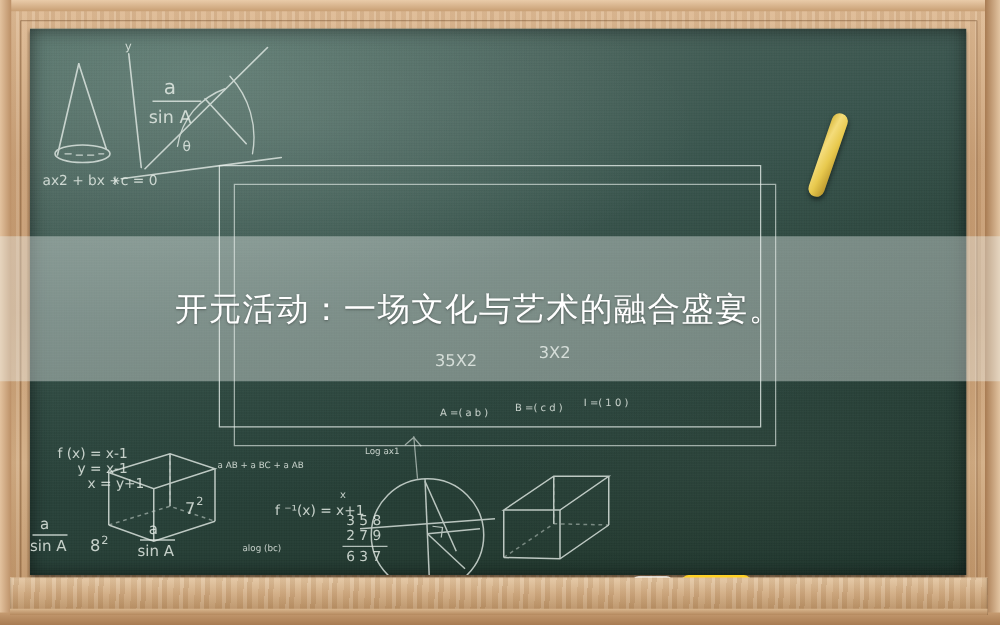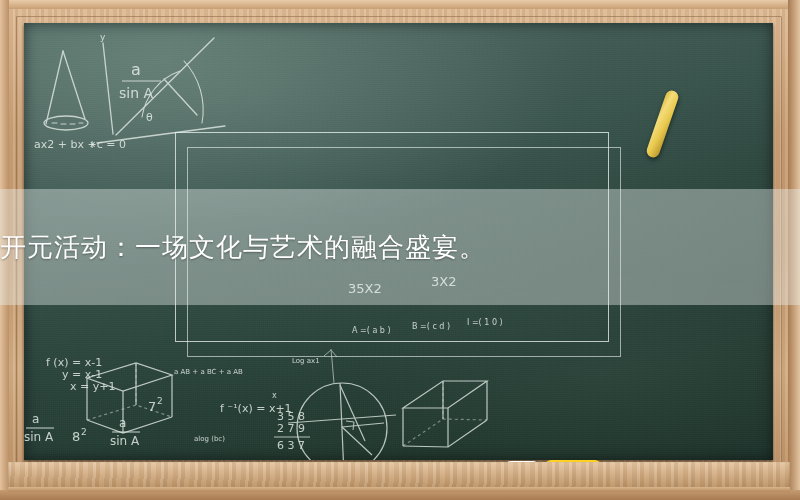--- a/index.html
+++ b/index.html
@@ -84,21 +84,21 @@
     box-shadow:0 2px 3px rgba(0,0,0,.45);}
   .chalk-yellow{left:545px;top:460px;width:56px;height:15px;
     background:linear-gradient(180deg,#ffd227 0%,#fcc313 45%,#d9a406 100%);
     box-shadow:0 2px 3px rgba(0,0,0,.45);}
 
   
   .band{position:absolute;left:0;right:0;top:189px;height:116px;
     background:rgba(236,240,238,.40);backdrop-filter:blur(0.5px);}
   .band-title{position:absolute;left:0;right:0;top:189px;height:116px;
     display:flex;align-items:center;}
-  .band-title span{color:#ffffff;font-size:26px;letter-spacing:1px;
+  .band-title span{margin-left:140px;color:#ffffff;font-size:26px;letter-spacing:1px;
     font-family:Liberation Mono, monospace;
     text-shadow:0 1px 2px rgba(0,0,0,.35);white-space:nowrap;}
 </style>
 </head>
 <body>
 
 <div class="stage">
 
   <div class="frame">
     <div class="frame-wood"></div>

